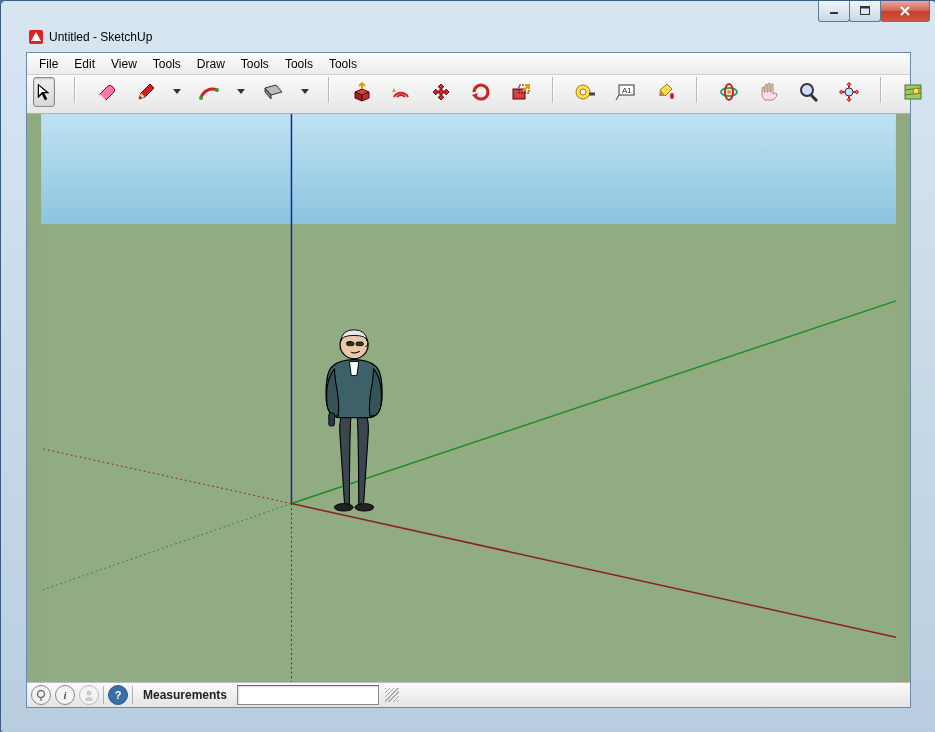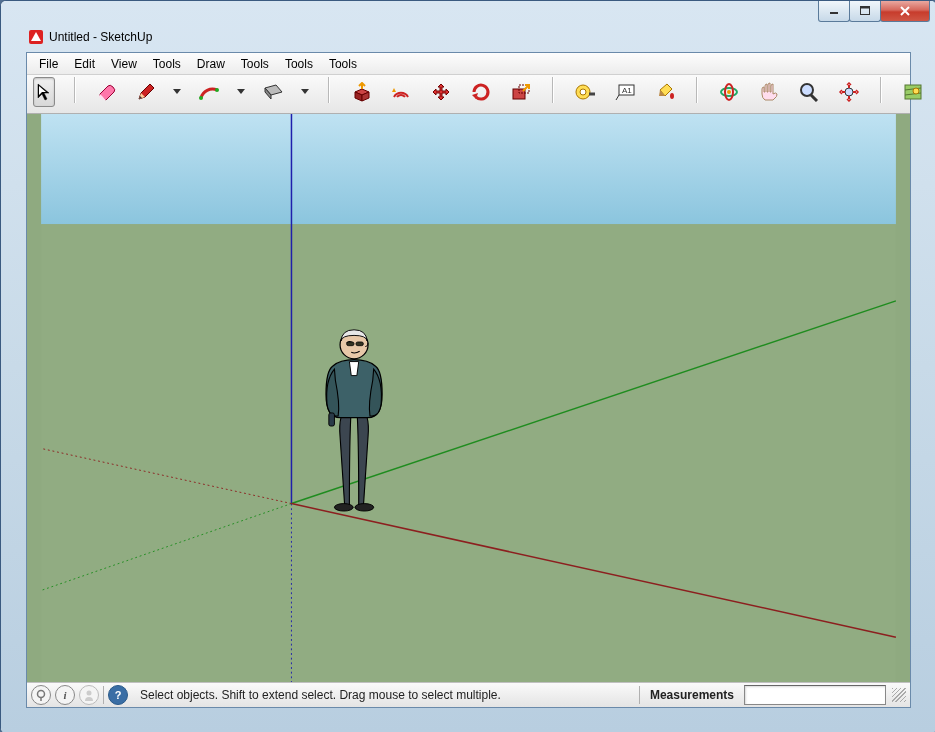--- a/index.html
+++ b/index.html
@@ -277,21 +277,20 @@
           </div>
      <div class="s-icon" style="font-family:Georgia;font-style:italic">i</div>
      <div class="s-icon" style="color:#bbb;border-color:#bbb">
             <svg width="12" height="12">
               <circle cx="6" cy="4" r="2.5" fill="#ccc"></circle>
               <path d="M2 12 Q2 8 6 8 Q10 8 10 12 Z" fill="#ccc"></path>
             </svg>
           </div>
      <div class="vsep"></div>
      <div class="s-icon blue">?</div>
-     <div class="status-text">Select objects. Shift to extend select. Drag mouse to select multiple.</div>
      <div class="vsep"></div>
      <div class="meas-label">Measurements</div>
      <div class="meas-box"></div>
      <div class="grip"></div>
    </div>
 
   </div>
  </div>
 </div>
 

